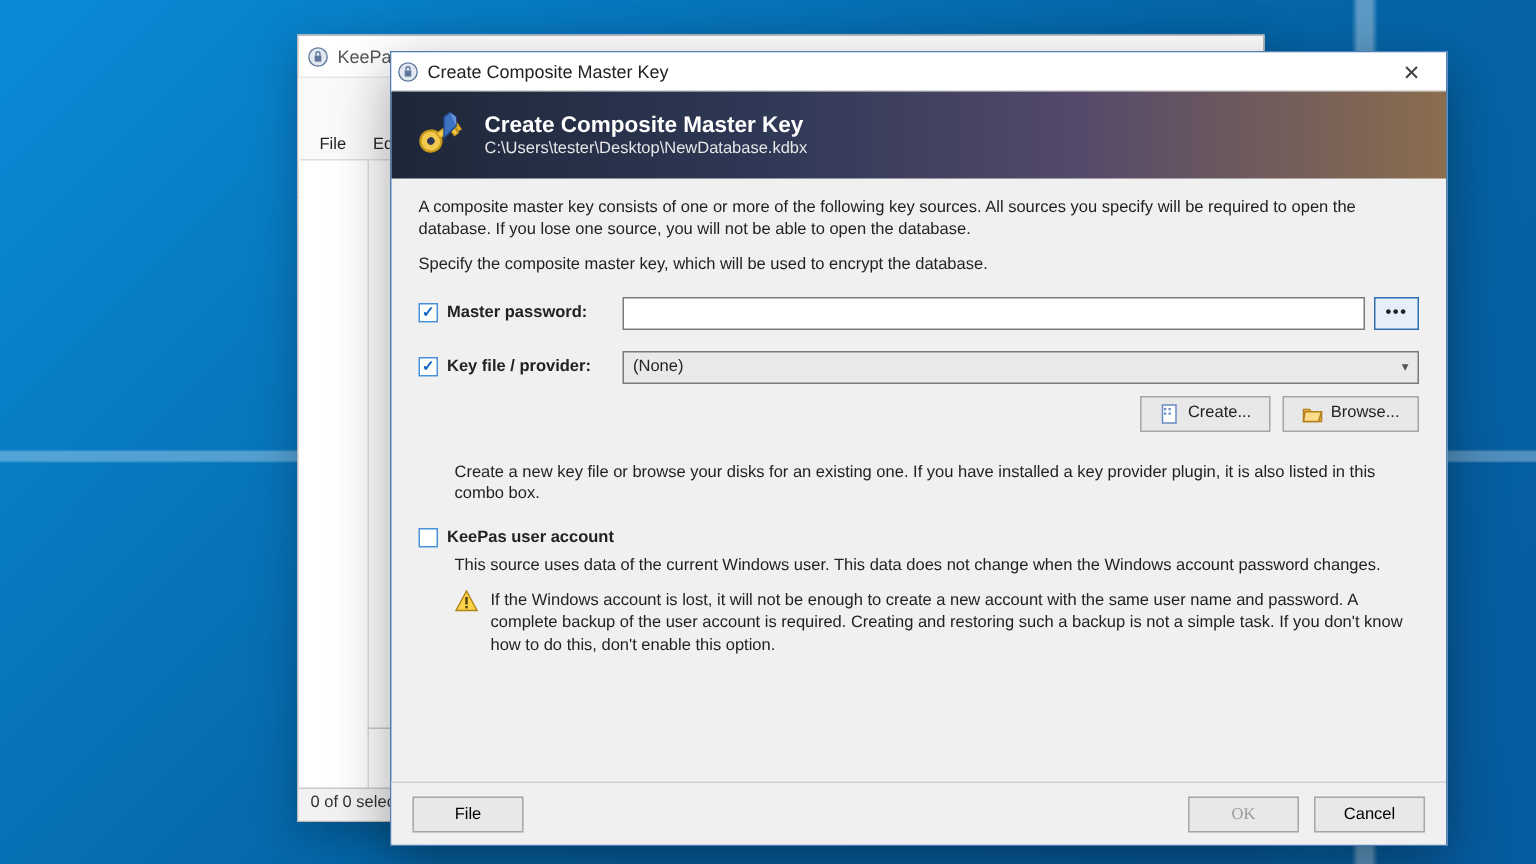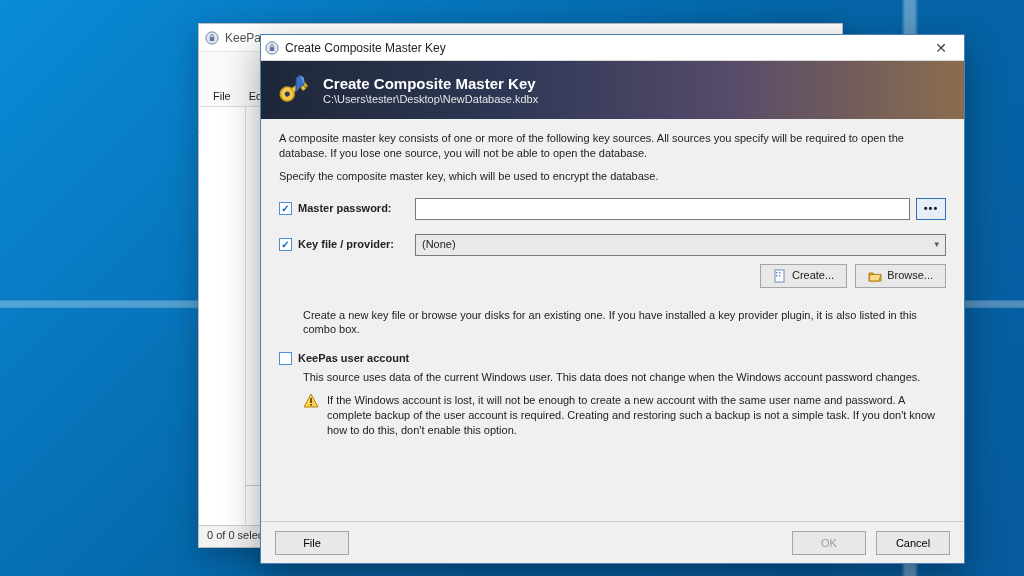--- a/index.html
+++ b/index.html
@@ -73,21 +73,21 @@
 .row .label.bold { font-weight: 600; }
 .row .field { flex: 1; }
 .checkbox { width: 13px; height: 13px; border: 1px solid #4a90d9; background: #fff; display: inline-flex; align-items: center; justify-content: center; font-size: 10px; color: #0a5fbf; }
 .input-text { width: 100%; height: 22px; border: 1px solid #7a7a7a; background: #fff; padding: 0 4px; font-size: 11px; }
 .select { width: 100%; height: 22px; border: 1px solid #7a7a7a; background: #e9e9e9; padding: 0 6px; display: flex; align-items: center; justify-content: space-between; }
 .select .chev { font-size: 9px; color: #555; }
 .show-btn { width: 30px; height: 22px; border: 1px solid #2f6fb0; background: #e6eef9; display: flex; align-items: center; justify-content: center; font-weight: 700; letter-spacing: 1px; margin-left: 6px; }
 .meter { width: 100%; height: 16px; border: 1px solid #bcbcbc; background: #e6e6e6; display: flex; align-items: center; justify-content: center; color: #333; font-size: 10px; }
 .charcount { width: 56px; text-align: right; color: #333; font-size: 10px; margin-left: 12px; }
 .btn { height: 24px; padding: 0 12px; border: 1px solid #a6a6a6; background: #e8e8e8; display: inline-flex; align-items: center; gap: 5px; font-size: 11px; }
-.btn.disabled { color: #9a9a9a; }
+.btn.disabled { color: #9a9a9a; font-family: Liberation Serif, serif; }
 .btn-row { display: flex; gap: 8px; justify-content: flex-end; margin-top: 4px; }
 .note { margin-left: 24px; color: #222; font-size: 11px; line-height: 1.35; }
 .warn { display: flex; gap: 8px; margin-left: 24px; margin-top: 6px; }
 .warn-icon { width: 16px; height: 16px; flex-shrink: 0; }
 .dlg-footer {
   position: absolute; bottom: 0; left: 0; right: 0; height: 42px;
   border-top: 1px solid #cfcfcf; background: #f0f0f0;
   display: flex; align-items: center; padding: 0 14px; gap: 10px;
 }
 .dlg-footer .spacer { flex: 1; }

